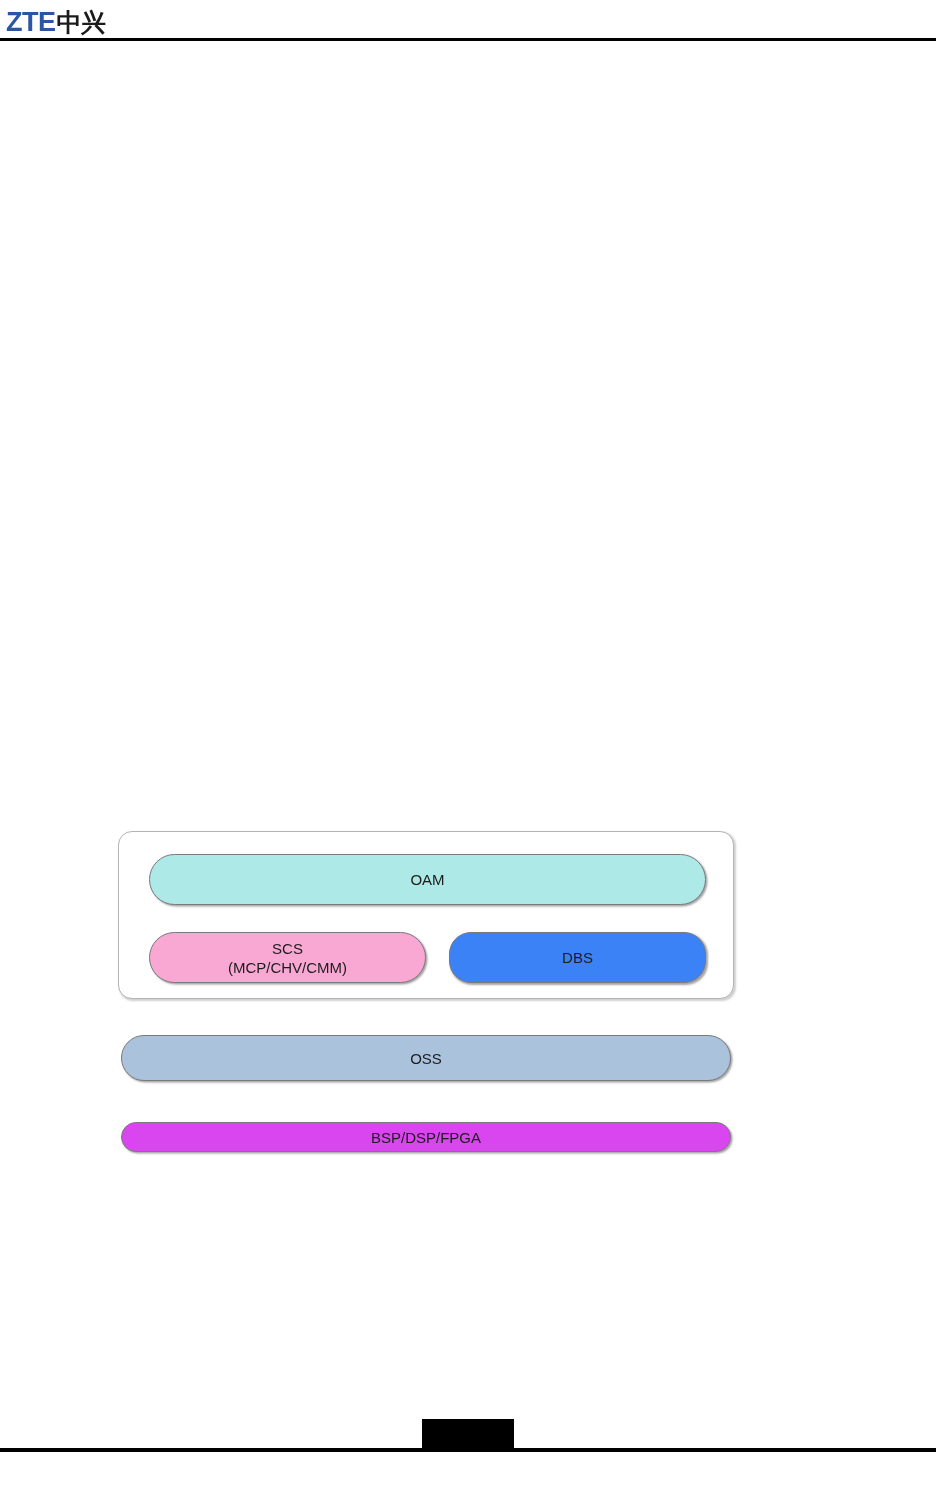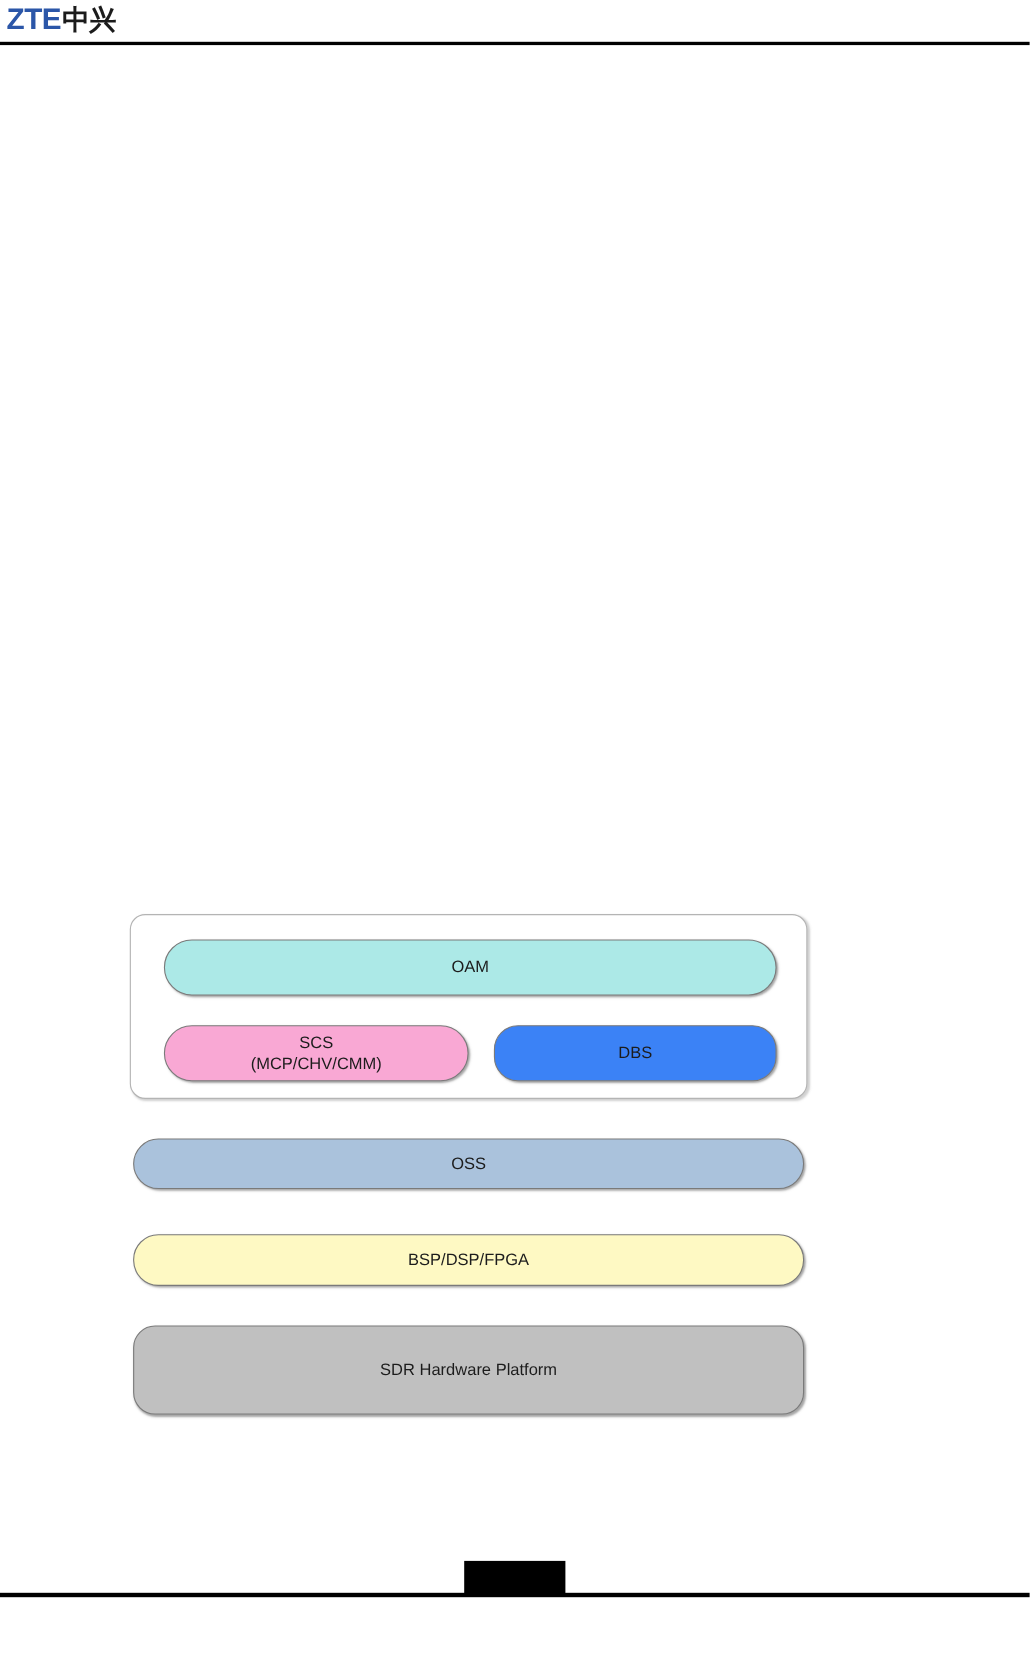--- a/index.html
+++ b/index.html
@@ -24,21 +24,21 @@
     width: 936px;
     height: 42px;
   }
   .logo {
     position: absolute;
     left: 6px;
     top: 2px;
     font-size: 27px;
     font-weight: bold;
     letter-spacing: -0.5px;
-    line-height: 30px;
+    line-height: 40px;
     white-space: nowrap;
     font-family: "Liberation Sans", sans-serif;
   }
   .logo .logo-zte {
     color: #2b56a8;
   }
   .logo .logo-cn {
     color: #1b1b1b;
     font-family: "DejaVu Sans", sans-serif;
     font-size: 25px;
@@ -131,22 +131,22 @@
     width: 610px;
     height: 46px;
     background: #aac2dc;
     border-radius: 23px;
     align-items: center;
   }
   .box-bsp {
     left: 3px;
     top: 291px;
     width: 610px;
-    height: 47px;
-    background: #fef9c3;
+    height: 30px;
+    background: #d946ef;
     border-radius: 23px;
   }
   .box-sdr {
     left: 3px;
     top: 374px;
     width: 610px;
     height: 81px;
     background: #c0c0c0;
     border-radius: 20px;
   }
@@ -210,20 +210,17 @@
   </div>
 
   <div class="layer-box box-oss">
     <span class="box-line-1">OSS</span>
   </div>
 
   <div class="layer-box box-bsp">
     <span class="box-line-1">BSP/DSP/FPGA</span>
   </div>
 
-  <div class="layer-box box-sdr">
-    <span class="box-line-1">SDR Hardware Platform</span>
-  </div>
 
 </div>
 
 <div class="footer-redaction"></div>
 <div class="rule-bottom"></div>
 
 </body></html>

